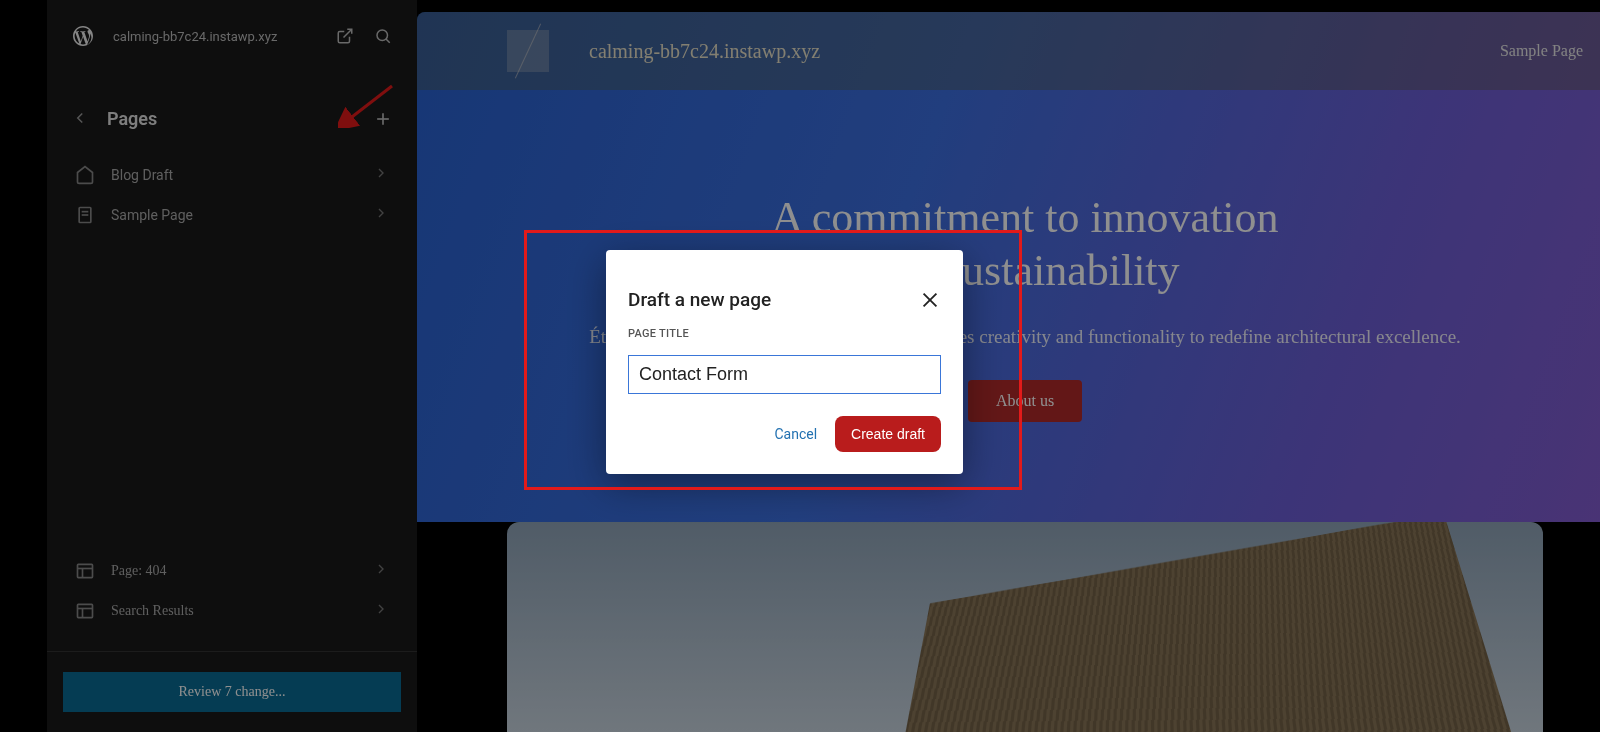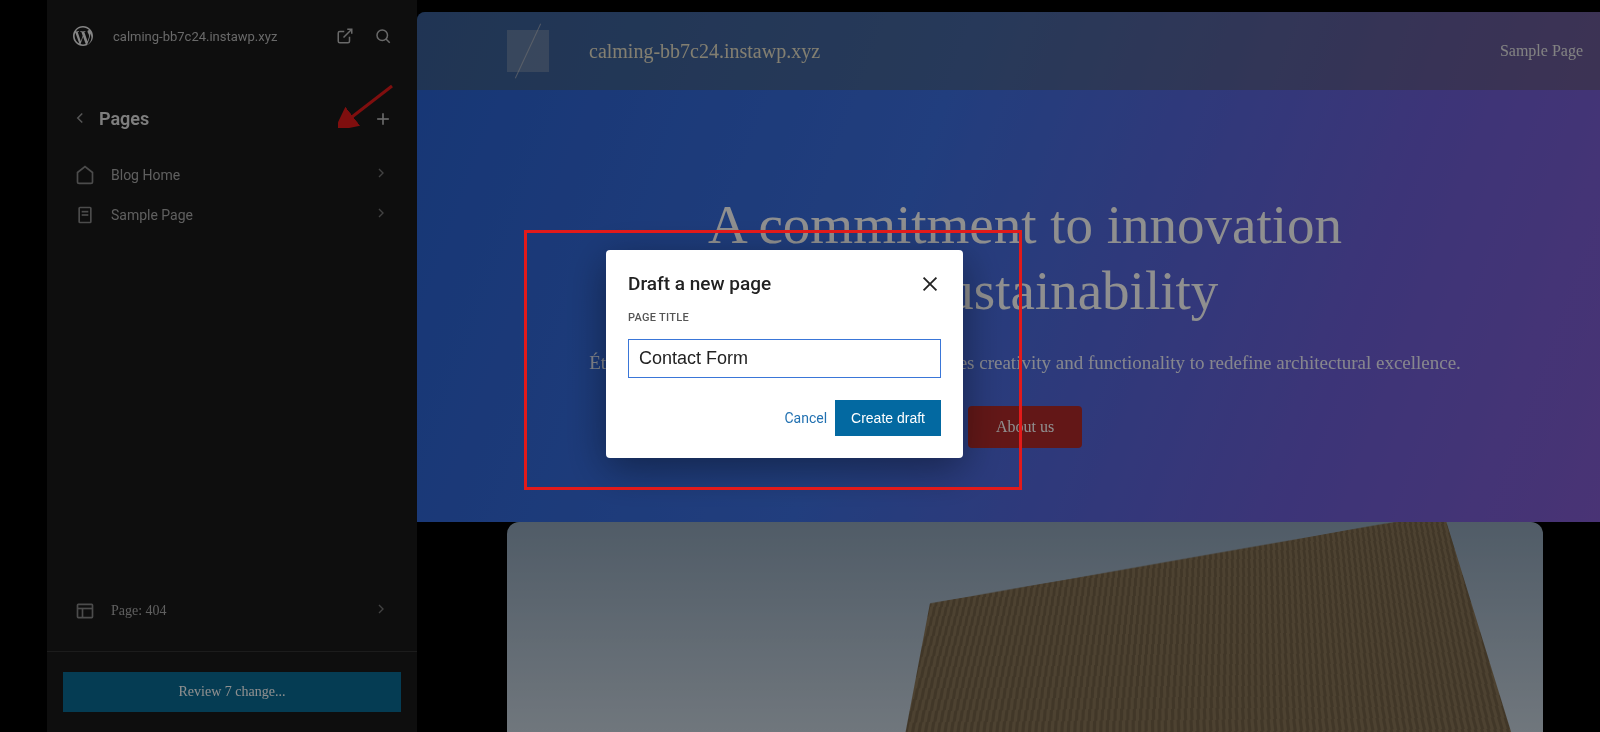--- a/index.html
+++ b/index.html
@@ -53,21 +53,21 @@
       color: #bbb;
       cursor: pointer;
       display: flex;
       align-items: center;
       justify-content: center;
     }
     .sidebar-header {
       display: flex;
       align-items: center;
       padding: 40px 24px 10px 24px;
-      gap: 8px;
+      gap: 16px;
     }
     .back-btn {
       width: 20px;
       height: 20px;
       color: #999;
       cursor: pointer;
     }
     .page-heading {
       flex: 1;
       font-size: 18px;
@@ -186,21 +186,21 @@
     .hero-content {
       position: absolute;
       top: 180px;
       left: 0; right: 0;
       text-align: center;
       color: #fff;
       padding: 0 120px;
     }
     .hero-title {
       font-family: Georgia, serif;
-      font-size: 55px;
+      font-size: 44px;
       font-weight: 400;
       line-height: 1.2;
     }
     .hero-sub {
       margin-top: 24px;
       font-family: Georgia, serif;
       font-size: 19px;
       line-height: 1.6;
       color: rgba(255,255,255,0.9);
     }
@@ -265,21 +265,21 @@
       width: 357px;
       background: #fff;
       border-radius: 4px;
       box-shadow: 0 10px 40px rgba(0,0,0,0.4);
       z-index: 99;
     }
     .modal-hd {
       display: flex;
       align-items: center;
       justify-content: space-between;
-      padding: 22px 22px 10px 22px;
+      padding: 38px 22px 10px 22px;
       gap: 36px;
     }
     .modal-title {
       font-size: 19px;
       font-weight: 500;
       color: #222;
     }
     .close-x {
       width: 22px; height: 22px;
       cursor: pointer;
@@ -298,36 +298,36 @@
       border: 1.5px solid #3a76d8;
       padding: 8px 10px;
       font-size: 18px;
       color: #222;
       outline: none;
     }
     .modal-actions {
       display: flex;
       justify-content: flex-end;
       align-items: center;
-      gap: 8px;
+      gap: 18px;
       margin-top: 22px;
     }
     .cancel-link {
       color: #2271b1;
       font-size: 14px;
       cursor: pointer;
     }
     .create-btn {
-      background: #0369a1;
+      background: #b91c1c;
       color: #fff;
       border: none;
       padding: 10px 16px;
       font-size: 14px;
       cursor: pointer;
-      border-radius: 0;
+      border-radius: 8px;
     }
     
     .dim {
       position: absolute;
       top: 0; left: 0;
       width: 100%; height: 100%;
       background: rgba(0,0,0,0.44);
       z-index: 50;
       pointer-events: none;
     }
@@ -375,21 +375,21 @@
     </div>
 
 
     <div class="page-list">
       <div class="page-item">
         <div class="item-icon">
           <svg viewBox="0 0 24 24" width="20" height="20" fill="none" stroke="currentColor" stroke-width="2">
               <path d="M3 9l9-7 9 7v11a2 2 0 0 1-2 2H5a2 2 0 0 1-2-2z"></path>
             </svg>
         </div>
-        <div class="label">Blog Home</div>
+        <div class="label">Blog Draft</div>
         <div class="chev">
           <svg viewBox="0 0 24 24" width="16" height="16" fill="none" stroke="currentColor" stroke-width="2">
               <polyline points="9 18 15 12 9 6"></polyline>
             </svg>
         </div>
       </div>
       <div class="page-item">
         <div class="item-icon">
           <svg viewBox="0 0 24 24" width="20" height="20" fill="none" stroke="currentColor" stroke-width="2">
               <rect x="5" y="3" width="14" height="18" rx="1"></rect>
@@ -409,20 +409,35 @@
     <div class="bottom-section">
       <div class="page-item">
         <div class="item-icon">
           <svg viewBox="0 0 24 24" width="20" height="20" fill="none" stroke="currentColor" stroke-width="2">
               <rect x="3" y="4" width="18" height="16" rx="1"></rect>
               <line x1="3" y1="9" x2="21" y2="9"></line>
               <line x1="9" y1="9" x2="9" y2="20"></line>
             </svg>
         </div>
         <div class="label">Page: 404</div>
+        <div class="chev">
+          <svg viewBox="0 0 24 24" width="16" height="16" fill="none" stroke="currentColor" stroke-width="2">
+              <polyline points="9 18 15 12 9 6"></polyline>
+            </svg>
+        </div>
+      </div>
+      <div class="page-item">
+        <div class="item-icon">
+          <svg viewBox="0 0 24 24" width="20" height="20" fill="none" stroke="currentColor" stroke-width="2">
+              <rect x="3" y="4" width="18" height="16" rx="1"></rect>
+              <line x1="3" y1="9" x2="21" y2="9"></line>
+              <line x1="9" y1="9" x2="9" y2="20"></line>
+            </svg>
+        </div>
+        <div class="label">Search Results</div>
         <div class="chev">
           <svg viewBox="0 0 24 24" width="16" height="16" fill="none" stroke="currentColor" stroke-width="2">
               <polyline points="9 18 15 12 9 6"></polyline>
             </svg>
         </div>
       </div>
       <div class="divider"></div>
       <div class="review-btn">Review 7 change...</div>
     </div>
   </aside>

